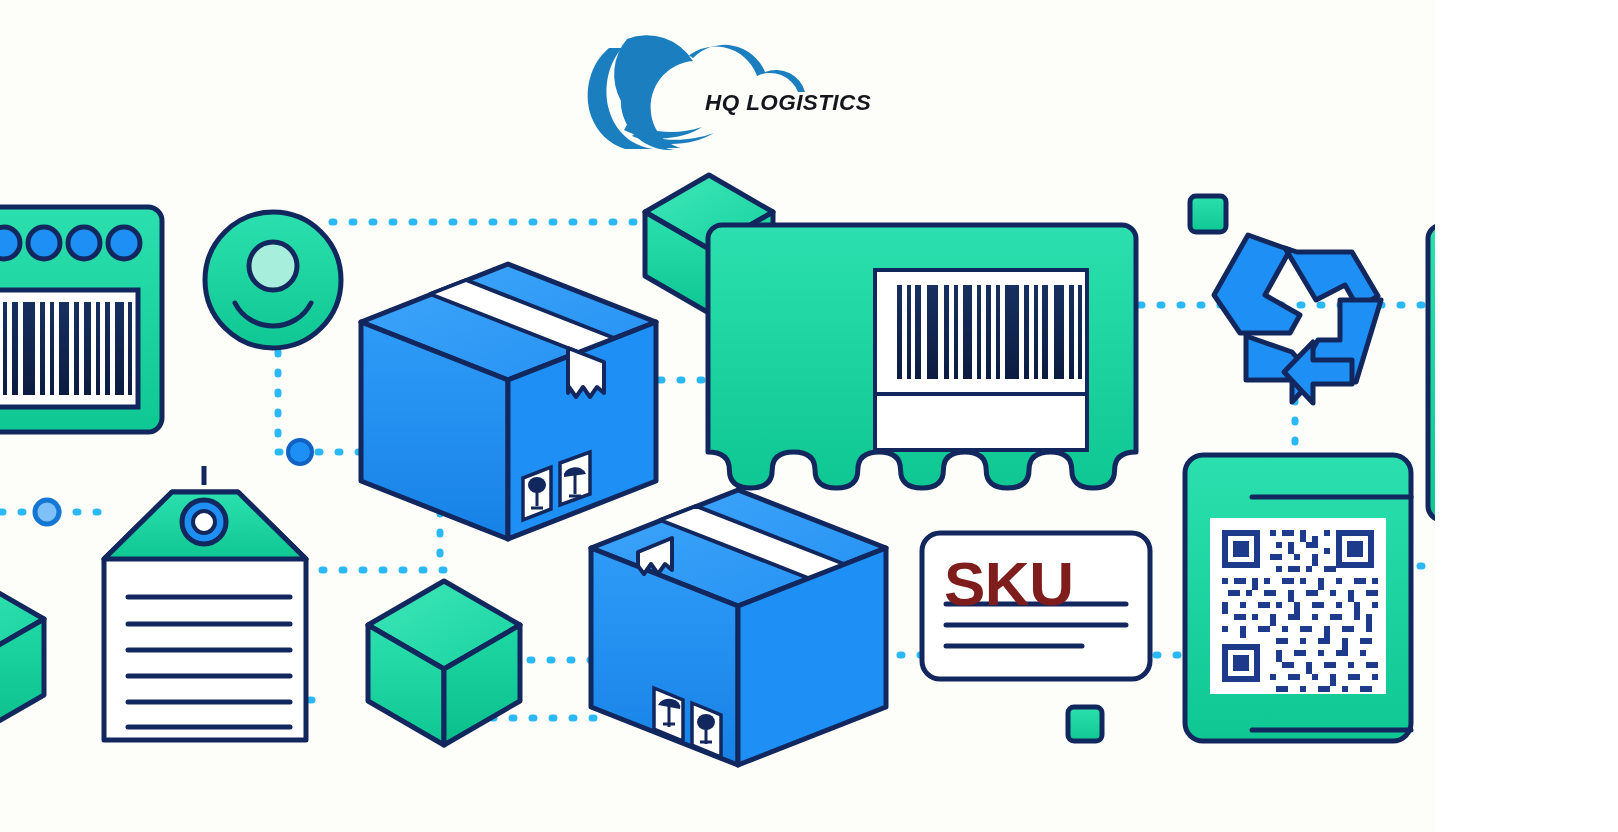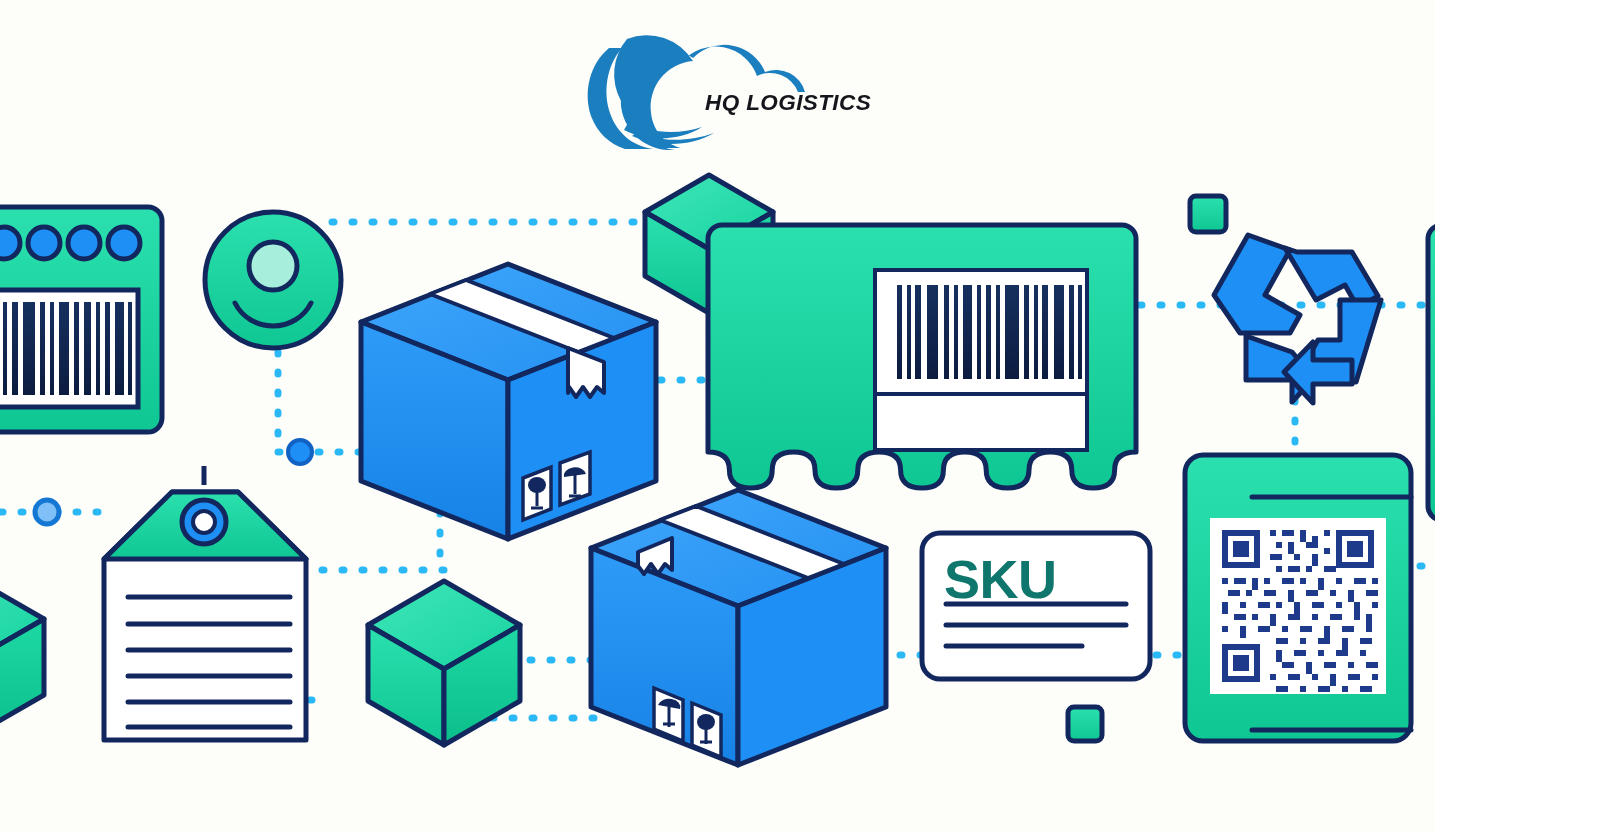--- a/index.html
+++ b/index.html
@@ -40,23 +40,23 @@
     letter-spacing: 0.4px;
     color: #14161c;
     white-space: nowrap;
   }
   .sku-text {
     position: absolute;
     left: 944px;
     top: 548px;
     font-family: "Liberation Sans", sans-serif;
     font-weight: bold;
-    font-size: 54px;
+    font-size: 62px;
     letter-spacing: -0.5px;
-    color: #0f766e;
+    color: #7f1d1d;
     white-space: nowrap;
   }
 </style>
 </head>
 <body>
 
 <div id="stage">
 
   <svg id="art" viewBox="0 0 1618 832">
     <defs>

